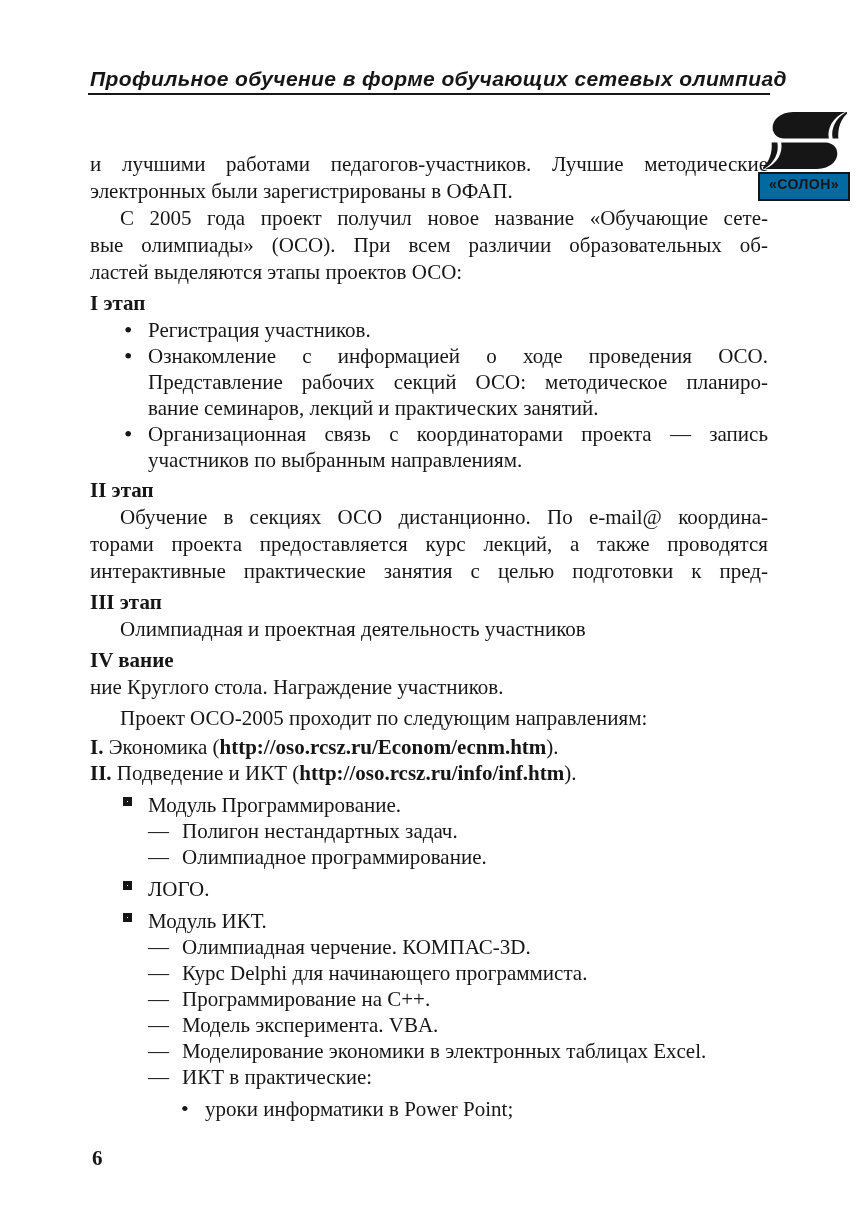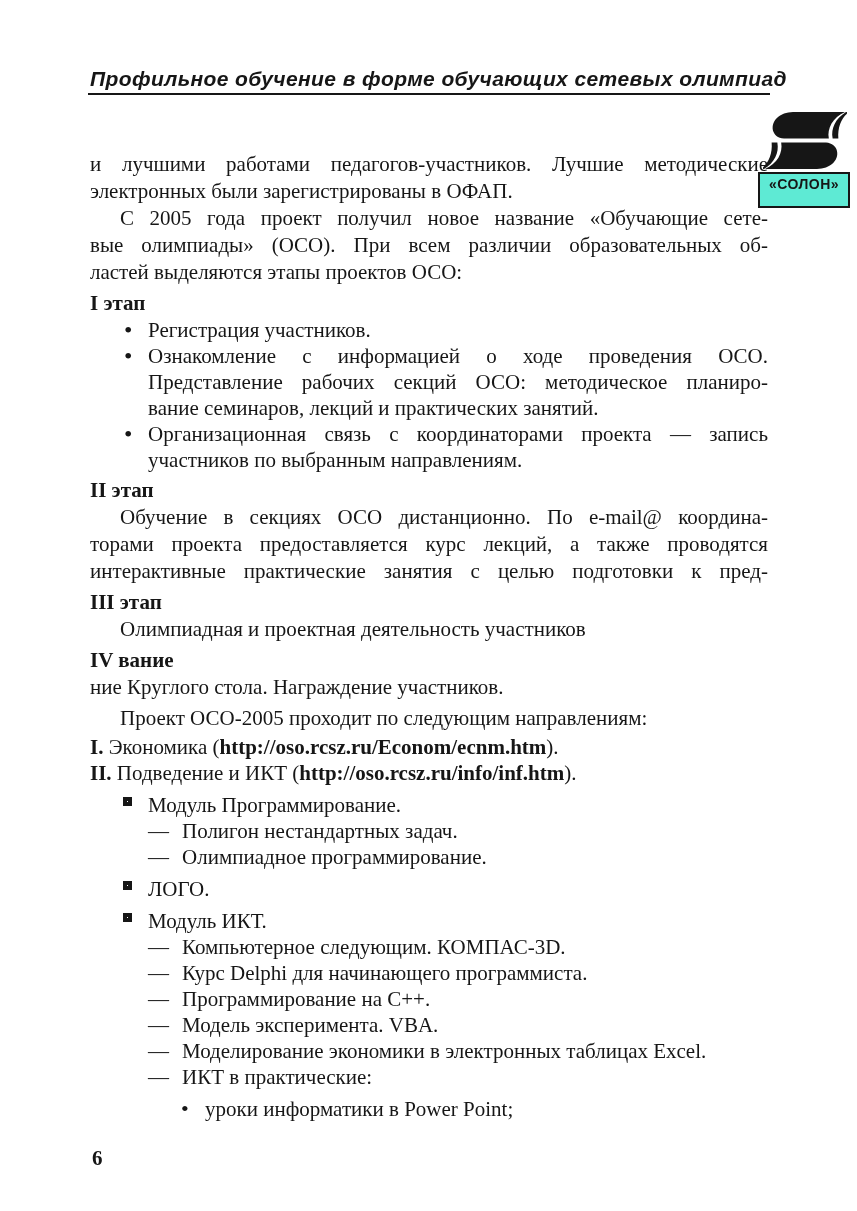--- a/index.html
+++ b/index.html
@@ -16,22 +16,22 @@
     font-family:"Liberation Sans","DejaVu Sans",sans-serif;
     font-weight:700; font-style:italic; font-size:21px; letter-spacing:0.4px;
     white-space:nowrap;
   }
   .head-rule { position:absolute; left:88px; top:93px; width:682px; height:2px; background:#161616; }
 
   
   .logo { position:absolute; left:762px; top:110px; width:90px; }
   .logo svg { display:block; }
   .logo-label {
-    position:absolute; left:-4px; top:62px; width:92px; height:36px;
-    border:2px solid #161616; background:#5eead4;
+    position:absolute; left:-4px; top:62px; width:92px; height:29px;
+    border:2px solid #161616; background:#0369a1;
     font-family:"Liberation Sans","DejaVu Sans",sans-serif;
     font-weight:700; font-size:14px; line-height:20px; text-align:center; letter-spacing:0.5px;
   }
 
   .content { position:absolute; left:90px; top:112px; width:678px; font-size:21px;margin-top:39px; }
 
   .ln { line-height:27px; text-align:justify; text-align-last:left; }
   .ln.j { text-align-last:justify; }
   .ind { text-indent:30px; }
 
@@ -158,21 +158,21 @@
         <span class="sq-icon"></span>
         <div class="ln">ЛОГО.</div>
       </div>
 
       <div class="li sq">
         <span class="sq-icon"></span>
         <div class="ln">Модуль ИКТ.</div>
       </div>
       <div class="li dash">
         <span class="mark">—</span>
-        <div class="ln">Компьютерное следующим. КОМПАС-3D.</div>
+        <div class="ln">Олимпиадная черчение. КОМПАС-3D.</div>
       </div>
       <div class="li dash">
         <span class="mark">—</span>
         <div class="ln">Курс Delphi для начинающего программиста.</div>
       </div>
       <div class="li dash">
         <span class="mark">—</span>
         <div class="ln">Программирование на C++.</div>
       </div>
       <div class="li dash">

